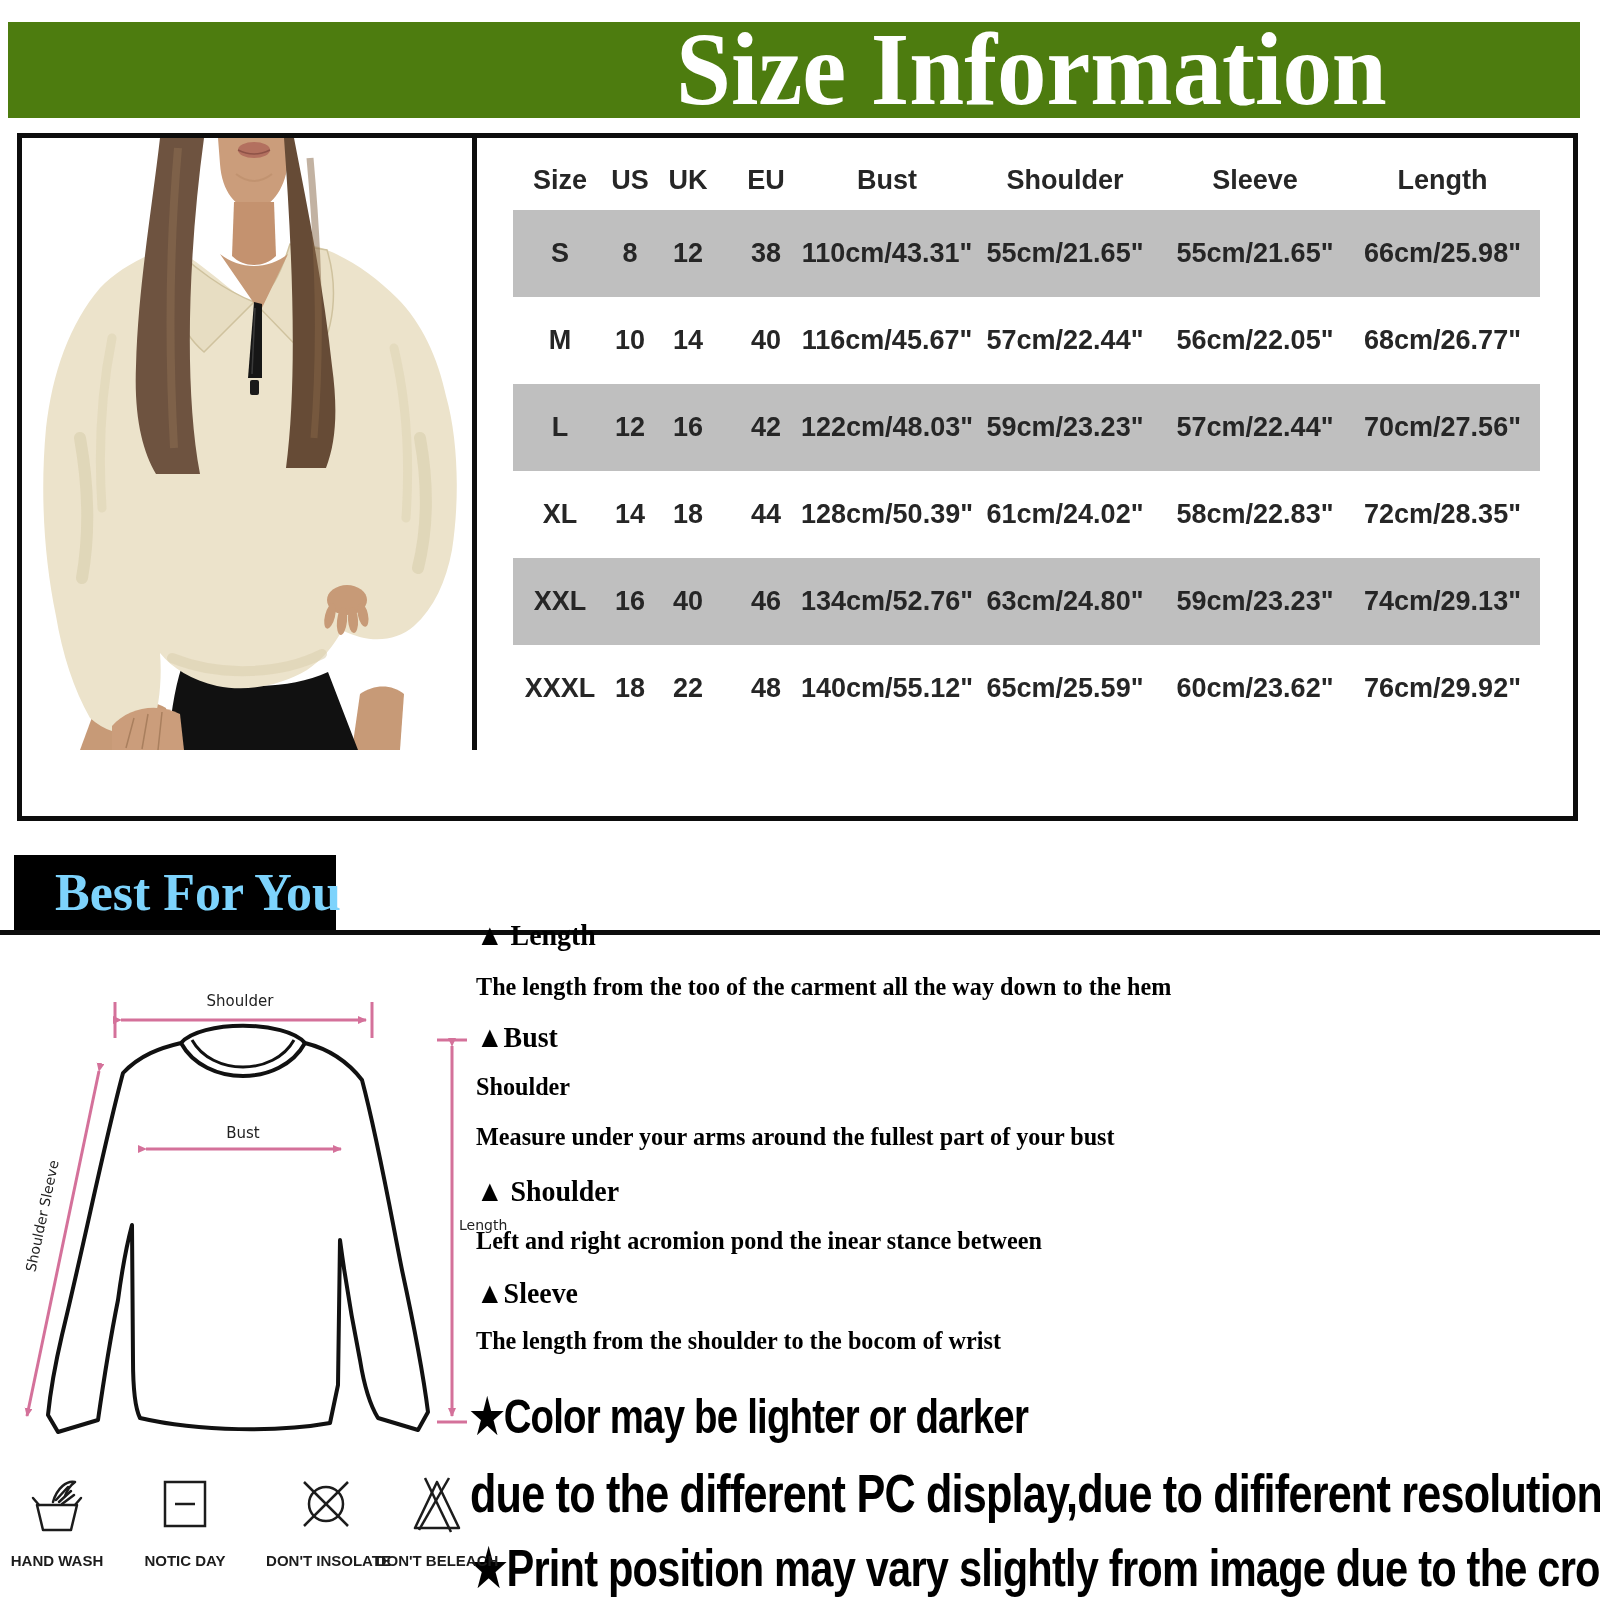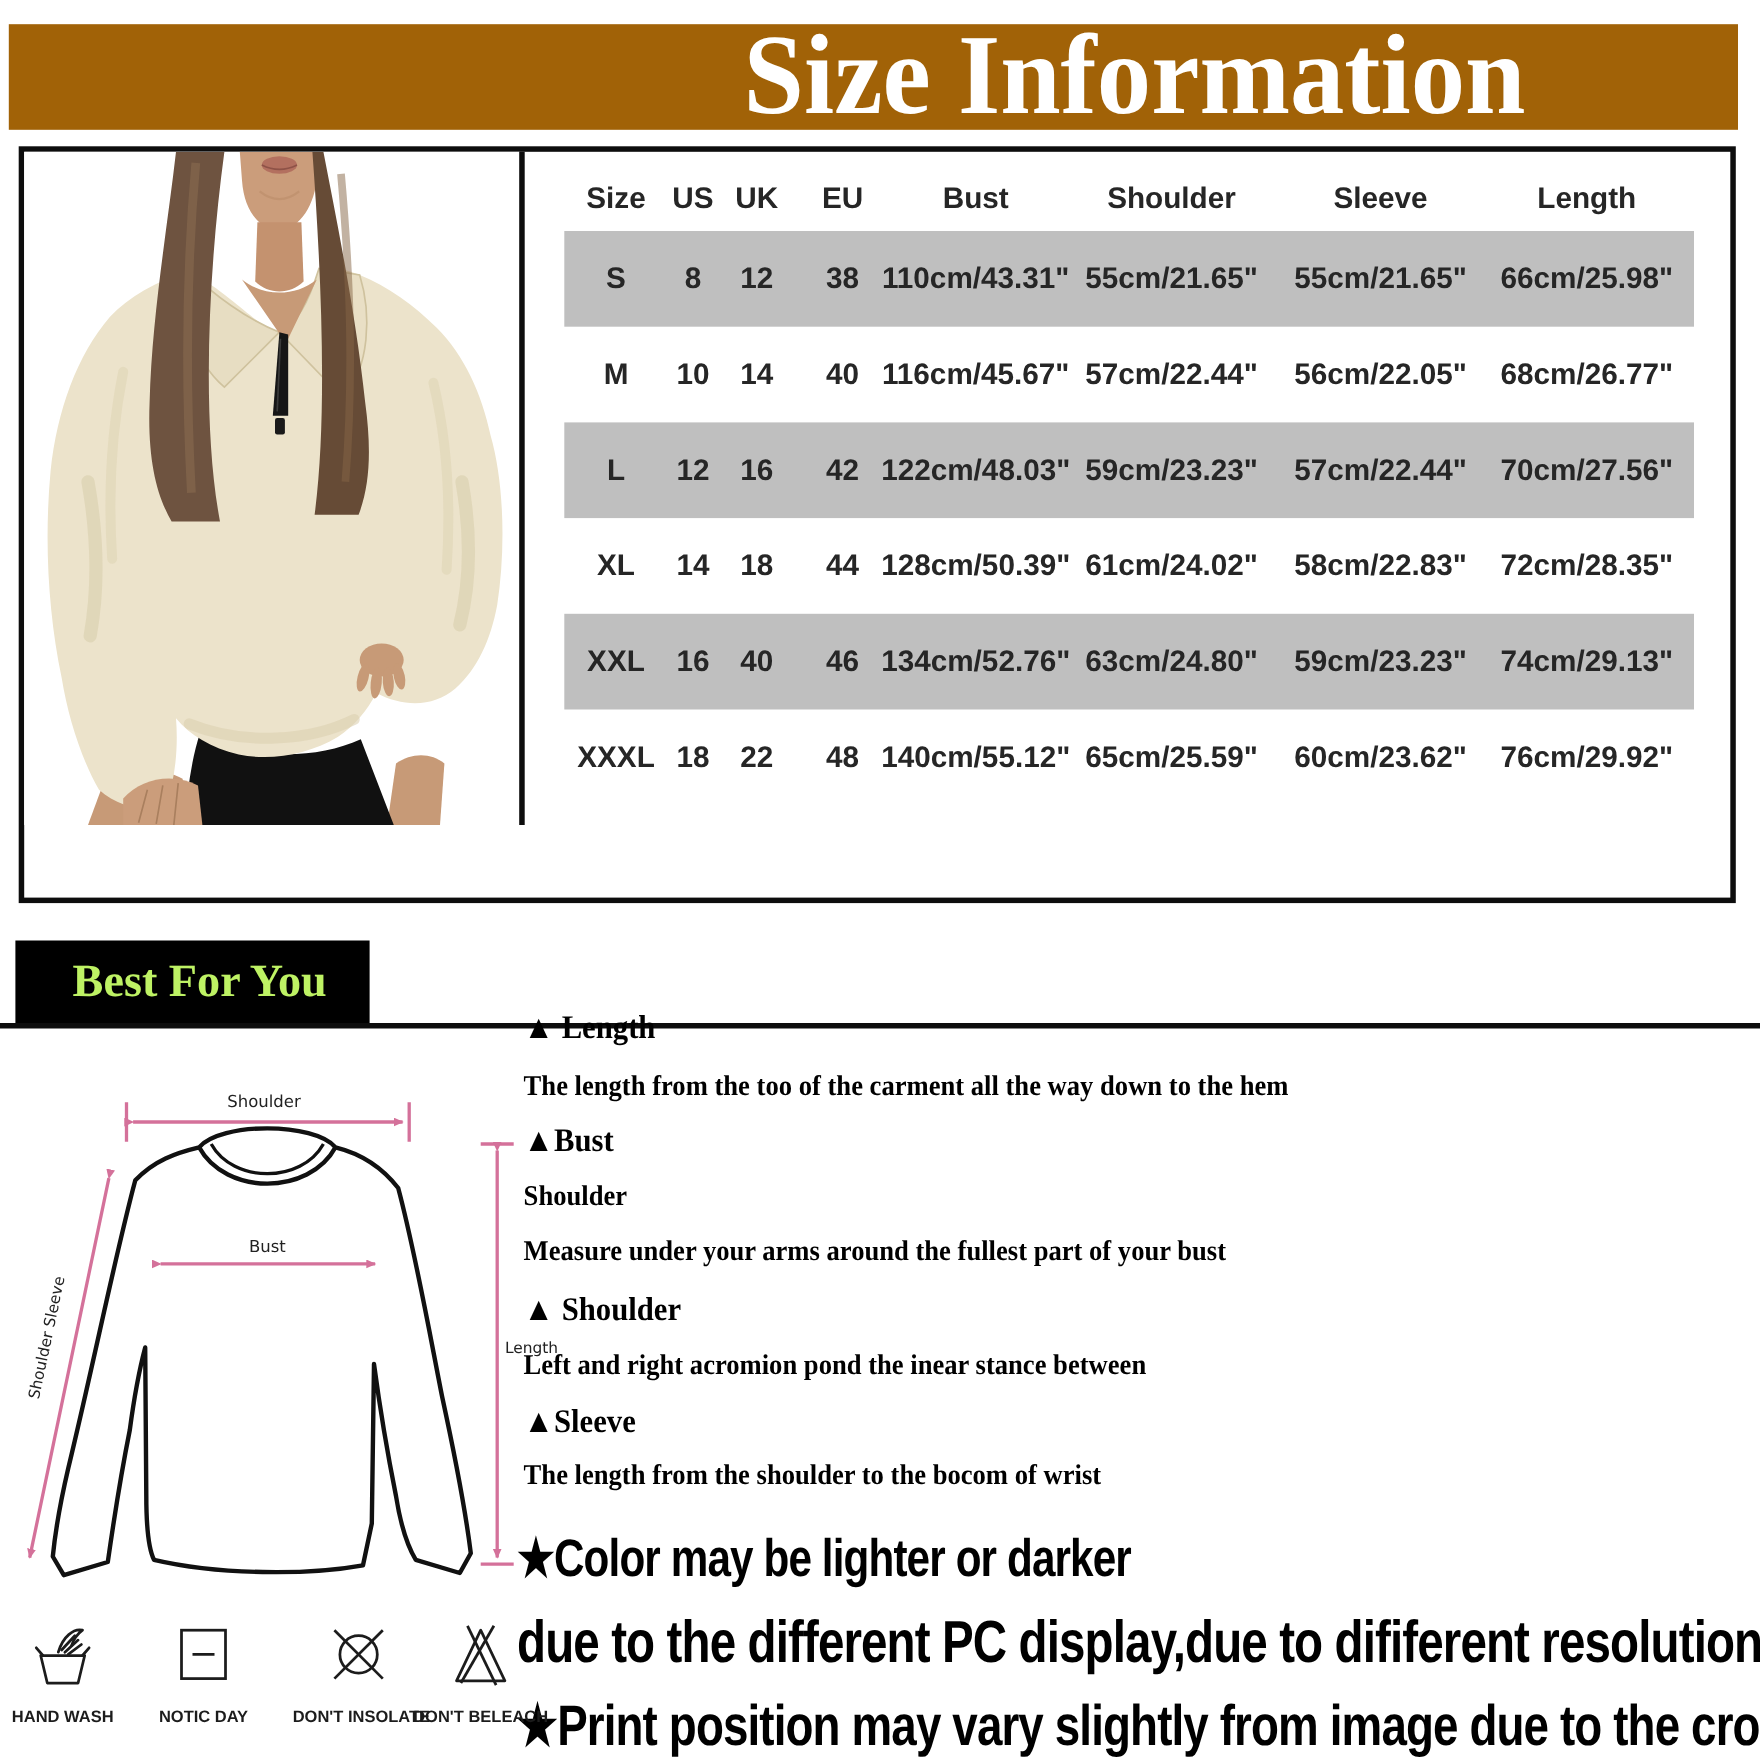--- a/index.html
+++ b/index.html
@@ -1,19 +1,19 @@
 <!DOCTYPE html>
 <html><head>
 <meta charset="utf-8">
 <style>
   html,body{margin:0;padding:0;background:#fff;}
   .page{position:relative;width:1600px;height:1600px;background:#ffffff;overflow:hidden;
         font-family:"Liberation Sans",sans-serif;}
   
-  .title-banner{position:absolute;left:8px;top:22px;width:1572px;height:96px;background:#a16207;}
+  .title-banner{position:absolute;left:8px;top:22px;width:1572px;height:96px;background:#4d7c0f;}
   .title-text{position:absolute;left:668px;top:0;line-height:94px;color:#fff;
               font-family:"Liberation Serif",serif;font-weight:bold;font-size:104px;
               white-space:nowrap;transform:scaleX(.95);transform-origin:left center;}
   
   .main-box{position:absolute;left:17px;top:133px;width:1551px;height:678px;border:5px solid #0d0d0d;}
   .photo-cell{position:absolute;left:0;top:0;width:450px;height:612px;background:#fff;overflow:hidden;}
   .v-divider{position:absolute;left:450px;top:0;width:5px;height:612px;background:#0d0d0d;}
   .table-cell{position:absolute;left:455px;top:0;width:948px;height:612px;padding:0;}
   .thead,.trow{display:grid;grid-template-columns:94px 46px 70px 86px 156px 200px 180px 195px;
                width:1027px;margin-left:36px;align-items:center;justify-items:center;}
@@ -21,22 +21,22 @@
   .trow{height:87px;}
   .trow.striped{background:#bfbfbf;}
   .thead span,.trow span{font-family:"Liberation Sans",sans-serif;font-weight:bold;
                          font-size:27px;color:#262626;white-space:nowrap;}
   .notice-bar{position:absolute;left:0;top:612px;width:1551px;height:61px;border-top:5px solid #0d0d0d;}
   .notice-text{display:block;white-space:nowrap;line-height:60px;padding-left:12px;
                font-family:"Liberation Serif",serif;font-weight:bold;font-size:36px;color:#000;
                transform:scaleX(.9);transform-origin:left center;}
   
   .bfy-banner{position:absolute;left:14px;top:855px;width:322px;height:77px;background:#000;}
-  .bfy-text{display:block;color:#bef264;font-family:"Liberation Serif",serif;font-weight:bold;
-            font-size:42px;line-height:75px;padding-left:52px;white-space:nowrap;}
+  .bfy-text{display:block;color:#7dd3fc;font-family:"Liberation Serif",serif;font-weight:bold;
+            font-size:52px;line-height:75px;padding-left:41px;white-space:nowrap;}
   .divider-line{position:absolute;left:0;top:930px;width:1600px;height:5px;background:#0d0d0d;}
   
   .diagram{position:absolute;left:0;top:940px;width:510px;height:515px;}
   
   .g-line{position:absolute;left:476px;white-space:nowrap;color:#000;
           font-family:"Liberation Serif",serif;font-weight:bold;
           transform:scaleX(.93);transform-origin:left center;}
   .g-head{font-size:30px;}
   .g-body{font-size:26px;}
   

